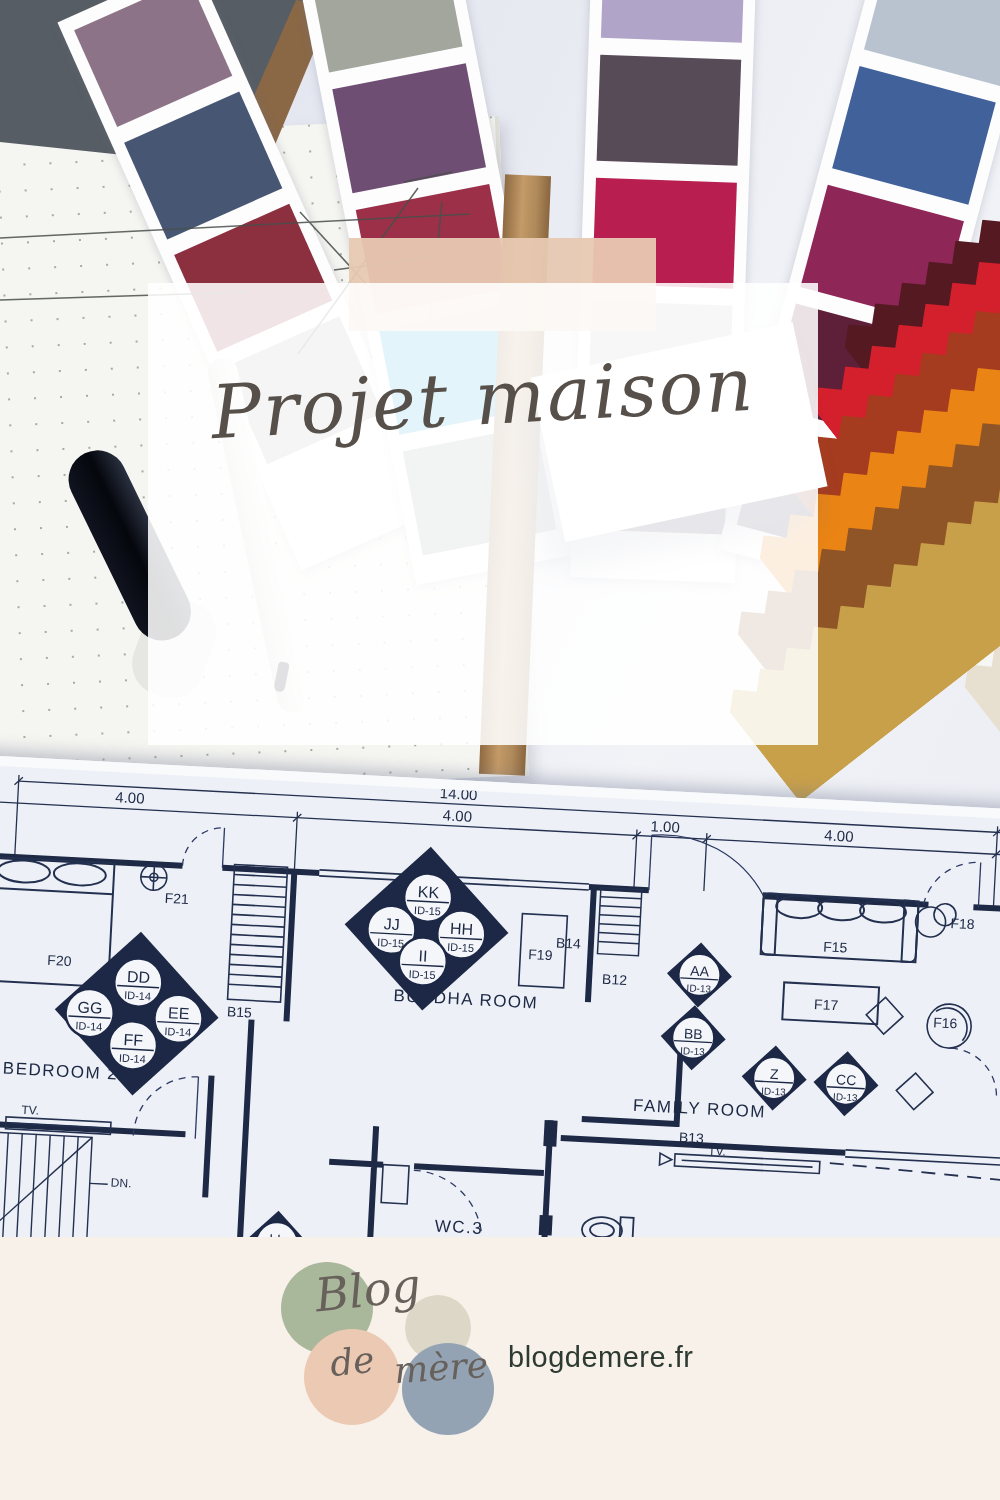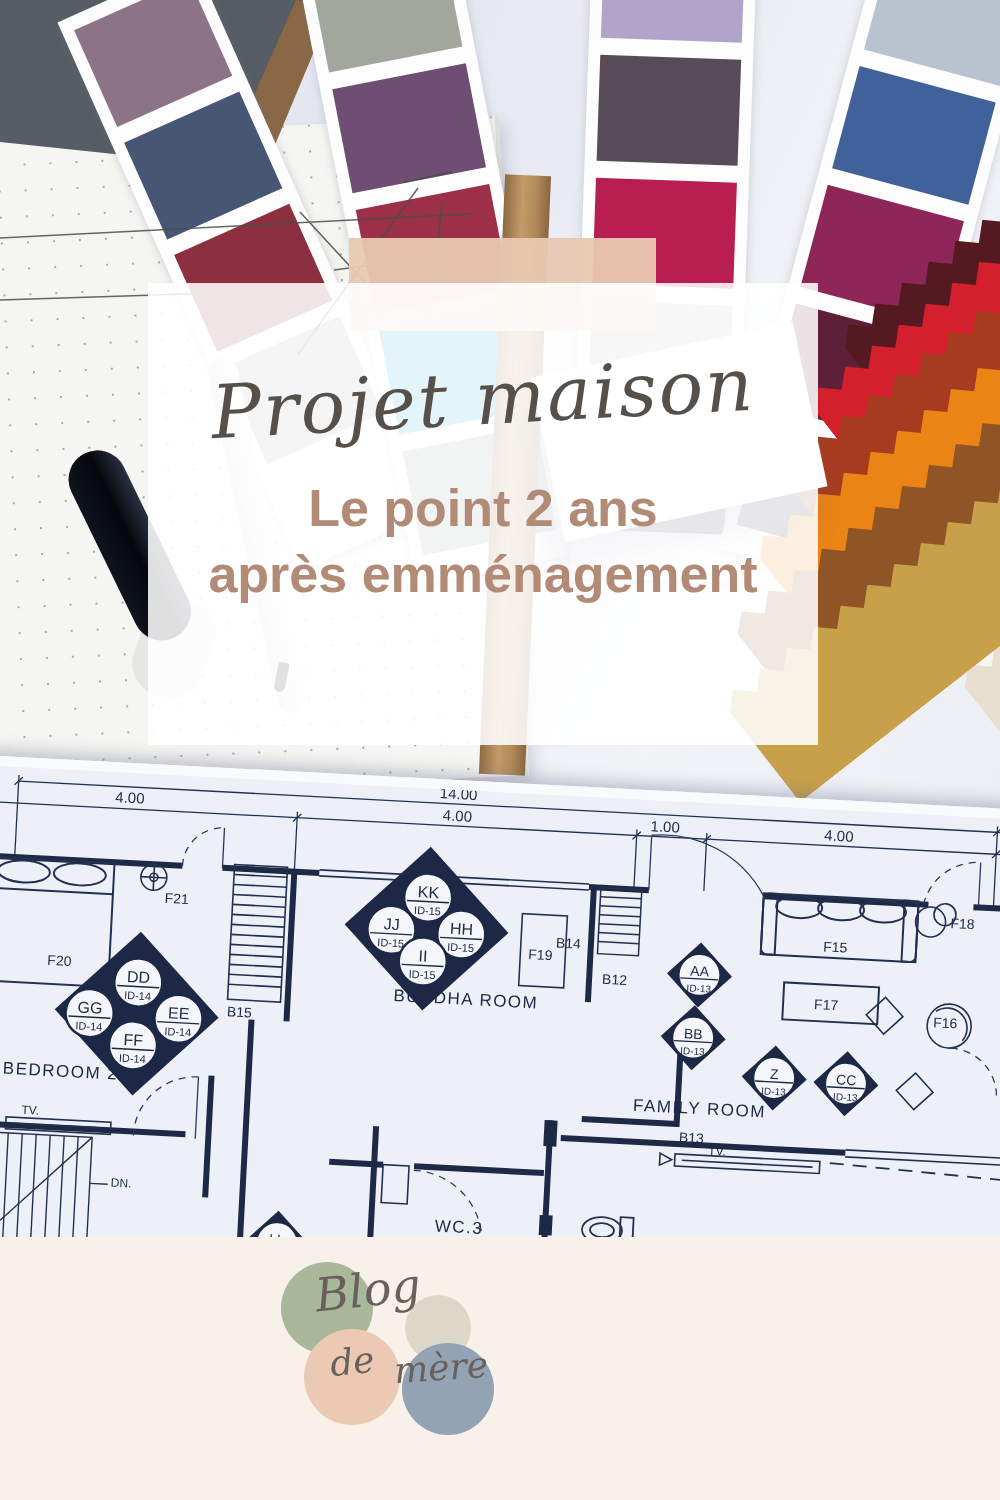--- a/index.html
+++ b/index.html
@@ -355,29 +355,26 @@
           <text class="plan-txt mcode-s" x="322" y="463">LL</text>
           <text class="plan-txt mid-s" x="322" y="479">ID-1</text>
         </g>
       </svg>
     </div>
   </div>
 
   <div class="accent-bar"></div>
   <div class="overlay-box">
     <div class="script ov-title">Projet maison</div>
-    <div class="ov-sub">
-      <div>Le point 2 ans</div>
-      <div>après emménagement</div>
-    </div>
   </div>
 
   <div class="footer">
     <div class="dot" style="left:281px;top:25px;width:92px;height:92px;background:#a9b89b;"></div>
     <div class="dot" style="left:405px;top:58px;width:66px;height:66px;background:#dcd7c7;"></div>
     <div class="dot" style="left:304px;top:92px;width:96px;height:96px;background:#ecc9b3;"></div>
     <div class="dot" style="left:402px;top:106px;width:92px;height:92px;background:#93a3b4;"></div>
     <div class="logo-word" style="left:315px;top:26px;font-size:46px;transform:rotate(-6deg);">Blog</div>
     <div class="logo-word" style="left:330px;top:104px;font-size:36px;transform:rotate(-6deg);">de</div>
     <div class="logo-word" style="left:394px;top:110px;font-size:36px;transform:rotate(-4deg);">mère</div>
+    <div class="site-url">blogdemere.fr</div>
   </div>
 
 </div>
 
 </body></html>

